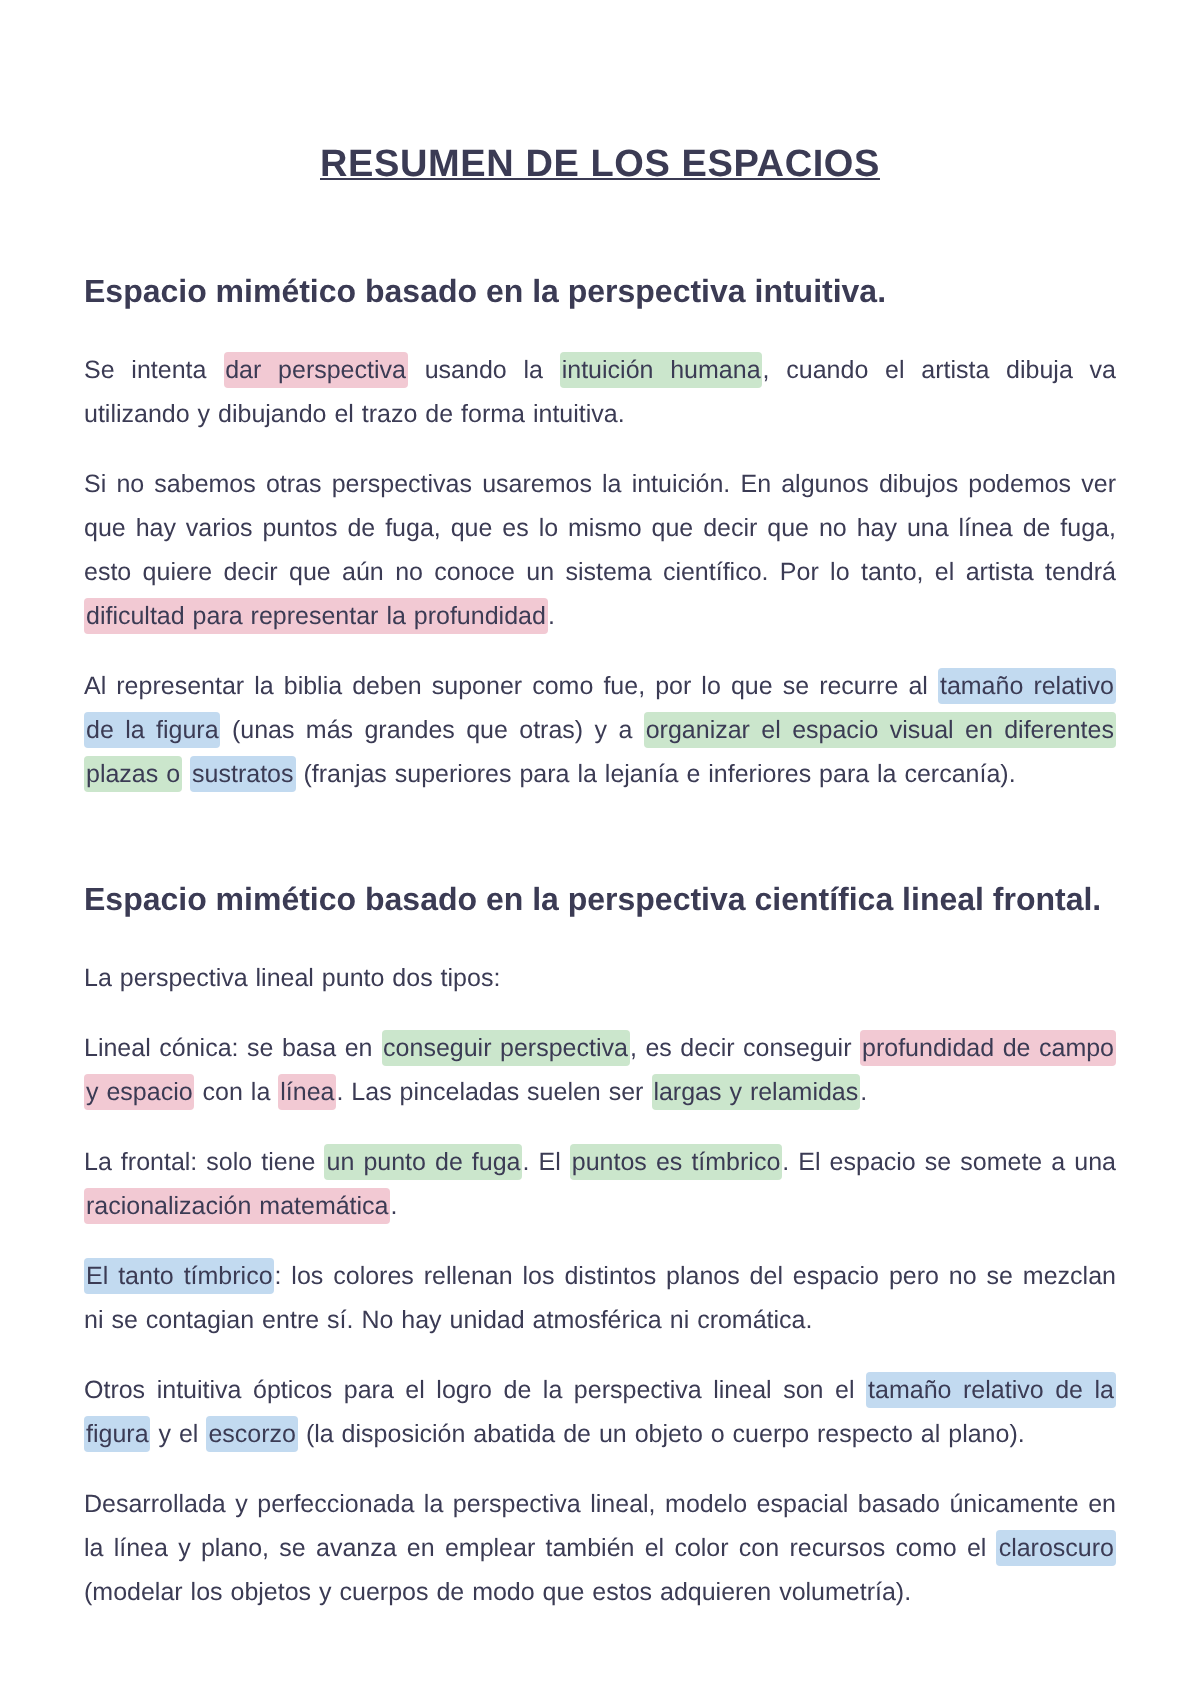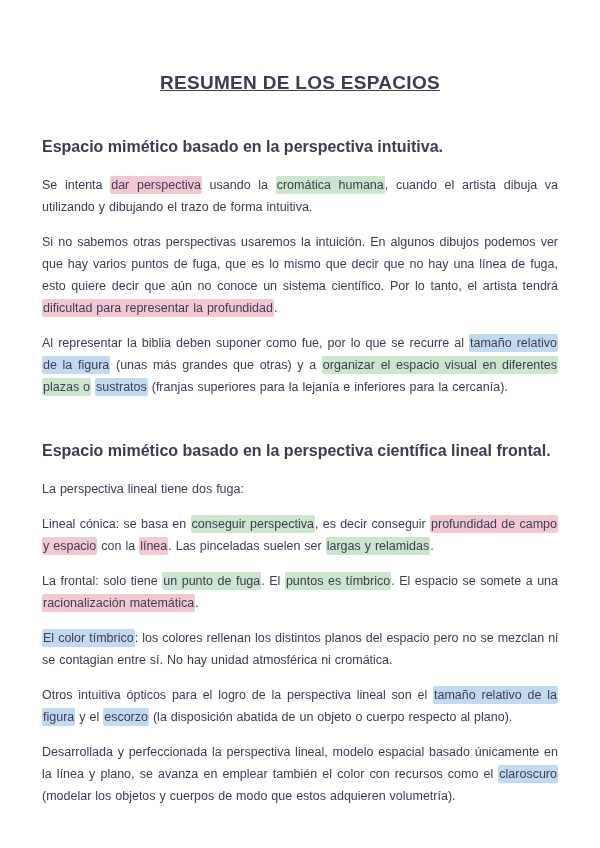--- a/index.html
+++ b/index.html
@@ -56,34 +56,34 @@
 </style>
 </head>
 <body>
 
 <div class="page">
 
   <h1 class="doc-title"><span class="text-run">RESUMEN DE LOS ESPACIOS</span></h1>
 
   <h2 class="heading"><span class="text-run">Espacio mimético basado en la perspectiva intuitiva.</span></h2>
 
-  <p class="para"><span class="text-run">Se intenta </span><span class="hl hl-pink">dar perspectiva</span><span class="text-run"> usando la </span><span class="hl hl-green">cromática humana</span><span class="text-run">, cuando el artista dibuja va utilizando y dibujando el trazo de forma intuitiva.</span></p>
+  <p class="para"><span class="text-run">Se intenta </span><span class="hl hl-pink">dar perspectiva</span><span class="text-run"> usando la </span><span class="hl hl-green">intuición humana</span><span class="text-run">, cuando el artista dibuja va utilizando y dibujando el trazo de forma intuitiva.</span></p>
 
   <p class="para"><span class="text-run">Si no sabemos otras perspectivas usaremos la intuición. En algunos dibujos podemos ver que hay varios puntos de fuga, que es lo mismo que decir que no hay una línea de fuga, esto quiere decir que aún no conoce un sistema científico. Por lo tanto, el artista tendrá </span><span class="hl hl-pink">dificultad para representar la profundidad</span><span class="text-run">.</span></p>
 
   <p class="para"><span class="text-run">Al representar la biblia deben suponer como fue, por lo que se recurre al </span><span class="hl hl-blue">tamaño relativo de la figura</span><span class="text-run"> (unas más grandes que otras) y a </span><span class="hl hl-green">organizar el espacio visual en diferentes plazas o</span><span class="text-run"> </span><span class="hl hl-blue">sustratos</span><span class="text-run"> (franjas superiores para la lejanía e inferiores para la cercanía).</span></p>
 
   <h2 class="heading heading-spaced"><span class="text-run">Espacio mimético basado en la perspectiva científica lineal frontal.</span></h2>
 
-  <p class="para"><span class="text-run">La perspectiva lineal tiene dos fuga:</span></p>
+  <p class="para"><span class="text-run">La perspectiva lineal punto dos tipos:</span></p>
 
   <p class="para"><span class="text-run">Lineal cónica: se basa en </span><span class="hl hl-green">conseguir perspectiva</span><span class="text-run">, es decir conseguir </span><span class="hl hl-pink">profundidad de campo y espacio</span><span class="text-run"> con la </span><span class="hl hl-pink">línea</span><span class="text-run">. Las pinceladas suelen ser </span><span class="hl hl-green">largas y relamidas</span><span class="text-run">.</span></p>
 
   <p class="para"><span class="text-run">La frontal: solo tiene </span><span class="hl hl-green">un punto de fuga</span><span class="text-run">. El </span><span class="hl hl-green">puntos es tímbrico</span><span class="text-run">. El espacio se somete a una </span><span class="hl hl-pink">racionalización matemática</span><span class="text-run">.</span></p>
 
-  <p class="para"><span class="hl hl-blue">El color tímbrico</span><span class="text-run">: los colores rellenan los distintos planos del espacio pero no se mezclan ni se contagian entre sí. No hay unidad atmosférica ni cromática.</span></p>
+  <p class="para"><span class="hl hl-blue">El tanto tímbrico</span><span class="text-run">: los colores rellenan los distintos planos del espacio pero no se mezclan ni se contagian entre sí. No hay unidad atmosférica ni cromática.</span></p>
 
 
   <p class="para"><span class="text-run">Otros intuitiva ópticos para el logro de la perspectiva lineal son el </span><span class="hl hl-blue">tamaño relativo de la figura</span><span class="text-run"> y el </span><span class="hl hl-blue">escorzo</span><span class="text-run"> (la disposición abatida de un objeto o cuerpo respecto al plano).</span></p>
 
   <p class="para"><span class="text-run">Desarrollada y perfeccionada la perspectiva lineal, modelo espacial basado únicamente en la línea y plano, se avanza en emplear también el color con recursos como el </span><span class="hl hl-blue">claroscuro</span><span class="text-run"> (modelar los objetos y cuerpos de modo que estos adquieren volumetría).</span></p>
 
 </div>
 
 </body></html>

